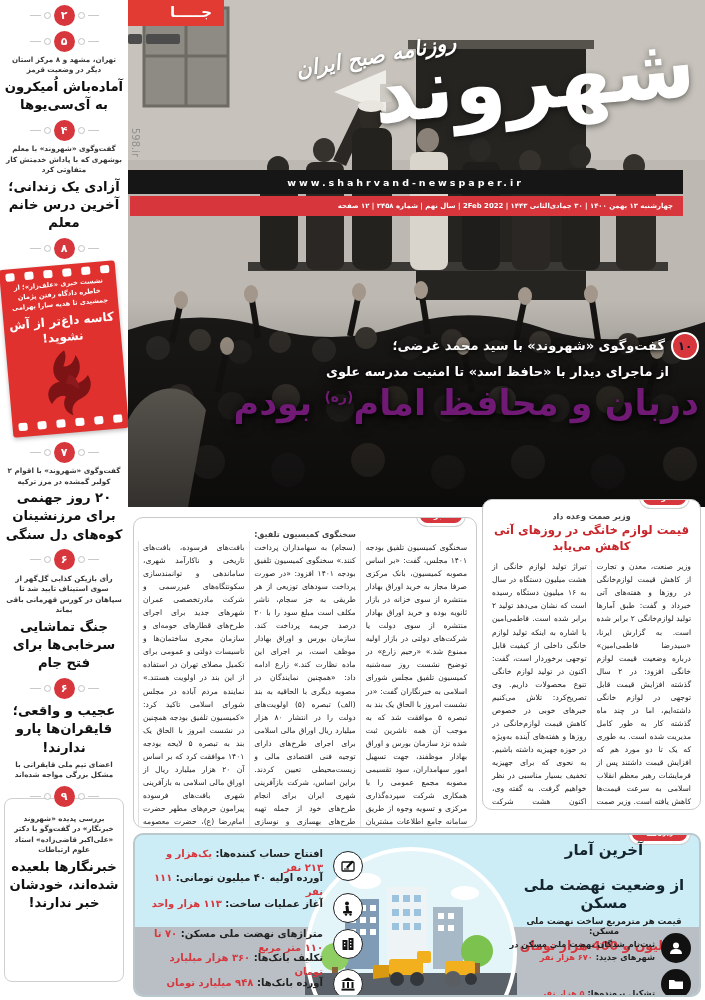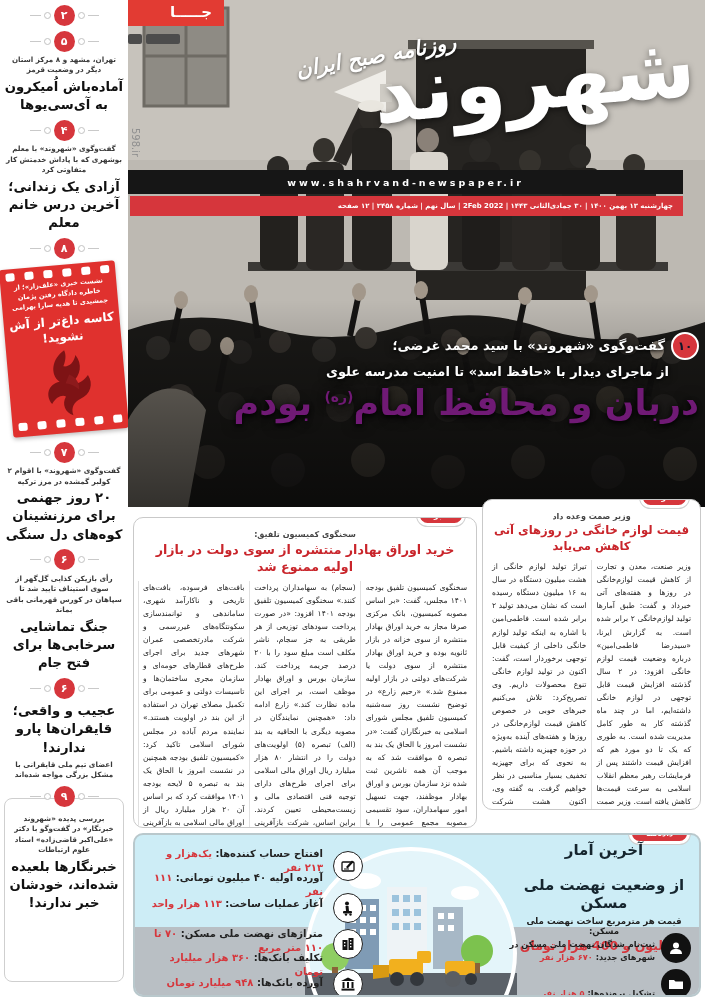--- a/index.html
+++ b/index.html
@@ -356,21 +356,20 @@
         <span class="ck1">گفت‌وگوی «شهروند» با سید محمد غرضی؛</span>
       </div>
       <div class="ck2" style="margin-right:30px;margin-top:2px;">از ماجرای دیدار با «حافظ اسد» تا امنیت مدرسه علوی</div>
       <div class="bighead"><span>دربان و محافظ امام</span><sup>(ره)</sup><span> بودم</span></div>
     </div>
   </div>
 
   <div class="article art-news">
     <div class="tab">خبر</div>
     <div class="akicker">سخنگوی کمیسیون تلفیق:</div>
-    <div class="ahead">خرید اوراق بهادار منتشره از سوی دولت در بازار اولیه ممنوع شد</div>
     <div class="abody cols3">سخنگوی کمیسیون تلفیق بودجه ۱۴۰۱ مجلس، گفت: «بر اساس مصوبه کمیسیون، بانک مرکزی صرفا مجاز به خرید اوراق بهادار منتشره از سوی خزانه در بازار ثانویه بوده و خرید اوراق بهادار منتشره از سوی دولت یا شرکت‌های دولتی در بازار اولیه ممنوع شد.» «رحیم زارع» در توضیح نشست روز سه‌شنبه کمیسیون تلفیق مجلس شورای اسلامی به خبرنگاران گفت: «در نشست امروز با الحاق یک بند به تبصره ۵ موافقت شد که به موجب آن همه ناشرین ثبت شده نزد سازمان بورس و اوراق بهادار موظفند، جهت تسهیل امور سهامداران، سود تقسیمی مصوبه مجمع عمومی را با همکاری شرکت سپرده‌گذاری مرکزی و تسویه وجوه از طریق سامانه جامع اطلاعات مشتریان (سجام) به سهامداران پرداخت کنند.» سخنگوی کمیسیون تلفیق بودجه ۱۴۰۱ افزود: «در صورت پرداخت سودهای توزیعی از هر طریقی به جز سجام، ناشر مکلف است مبلغ سود را با ۲۰ درصد جریمه پرداخت کند. سازمان بورس و اوراق بهادار موظف است، بر اجرای این ماده نظارت کند.» زارع ادامه داد: «همچنین نمایندگان در مصوبه دیگری با الحاقیه به بند (الف) تبصره (۵) اولویت‌های دولت را در انتشار ۸۰ هزار میلیارد ریال اوراق مالی اسلامی برای اجرای طرح‌های دارای توجیه فنی اقتصادی مالی و زیست‌محیطی تعیین کردند. براین اساس، شرکت بازآفرینی شهری ایران برای انجام طرح‌های خود از جمله تهیه طرح‌های بهسازی و نوسازی بافت‌های فرسوده، بافت‌های تاریخی و ناکارآمد شهری، ساماندهی و توانمندسازی سکونتگاه‌های غیررسمی و شرکت مادرتخصصی عمران شهرهای جدید برای اجرای طرح‌های قطارهای حومه‌ای و سازمان مجری ساختمان‌ها و تاسیسات دولتی و عمومی برای تکمیل مصلای تهران در استفاده از این بند در اولویت هستند.» نماینده مردم آباده در مجلس شورای اسلامی تاکید کرد: «کمیسیون تلفیق بودجه همچنین در نشست امروز با الحاق یک بند به تبصره ۵ لایحه بودجه ۱۴۰۱ موافقت کرد که بر اساس آن ۲۰ هزار میلیارد ریال از اوراق مالی اسلامی به بازآفرینی شهری بافت‌های فرسوده پیرامون حرم‌های مطهر حضرت امام‌رضا (ع)، حضرت معصومه (س)، حضرت عبدالعظیم حسنی (ع) و حضرت احمدبن‌موسی (ع) تعلق خواهد گرفت که تضمین بازپرداخت اصل و سود این اوراق به نسبت مساوی برعهده دولت و شهرداری‌هاست.»</div>
   </div>
 
   <div class="article art-fresh">
     <div class="tab">تازه</div>
     <div class="akicker">وزیر صمت وعده داد</div>
     <div class="ahead" style="font-size:11.6px">قیمت لوازم خانگی در روزهای آتی کاهش می‌یابد</div>
     <div class="abody cols2">وزیر صنعت، معدن و تجارت از کاهش قیمت لوازم‌خانگی در روزها و هفته‌های آتی خبرداد و گفت: طبق آمارها تولید لوازم‌خانگی ۲ برابر شده است. به گزارش ایرنا، «سیدرضا فاطمی‌امین» درباره وضعیت قیمت لوازم خانگی افزود: در ۲ سال گذشته افزایش قیمت قابل توجهی در لوازم خانگی داشته‌ایم، اما در چند ماه گذشته کار به طور کامل مدیریت شده است. به طوری که یک تا دو مورد هم که افزایش قیمت داشتند پس از فرمایشات رهبر معظم انقلاب اسلامی به سرعت قیمت‌ها کاهش یافته است. وزیر صمت با بیان اینکه لوازم خانگی صنعتی رو به رشد بوده است، اظهار داشت: طبق آمارها تیراژ تولید لوازم خانگی از هشت میلیون دستگاه در سال به ۱۶ میلیون دستگاه رسیده است که نشان می‌دهد تولید ۲ برابر شده است. فاطمی‌امین با اشاره به اینکه تولید لوازم خانگی داخلی از کیفیت قابل توجهی برخوردار است، گفت: اکنون در تولید لوازم خانگی تنوع محصولات داریم. وی تصریح‌کرد: تلاش می‌کنیم خبرهای خوبی در خصوص کاهش قیمت لوازم‌خانگی در روزها و هفته‌های آینده به‌ویژه در حوزه جهیزیه داشته باشیم. به نحوی که برای جهیزیه تخفیف بسیار مناسبی در نظر خواهیم گرفت. به گفته وی، اکنون هشت شرکت تولیدکننده لوازم خانگی برای تحقق این امر اعلام آمادگی کرده‌اند.</div>
   </div>
 

